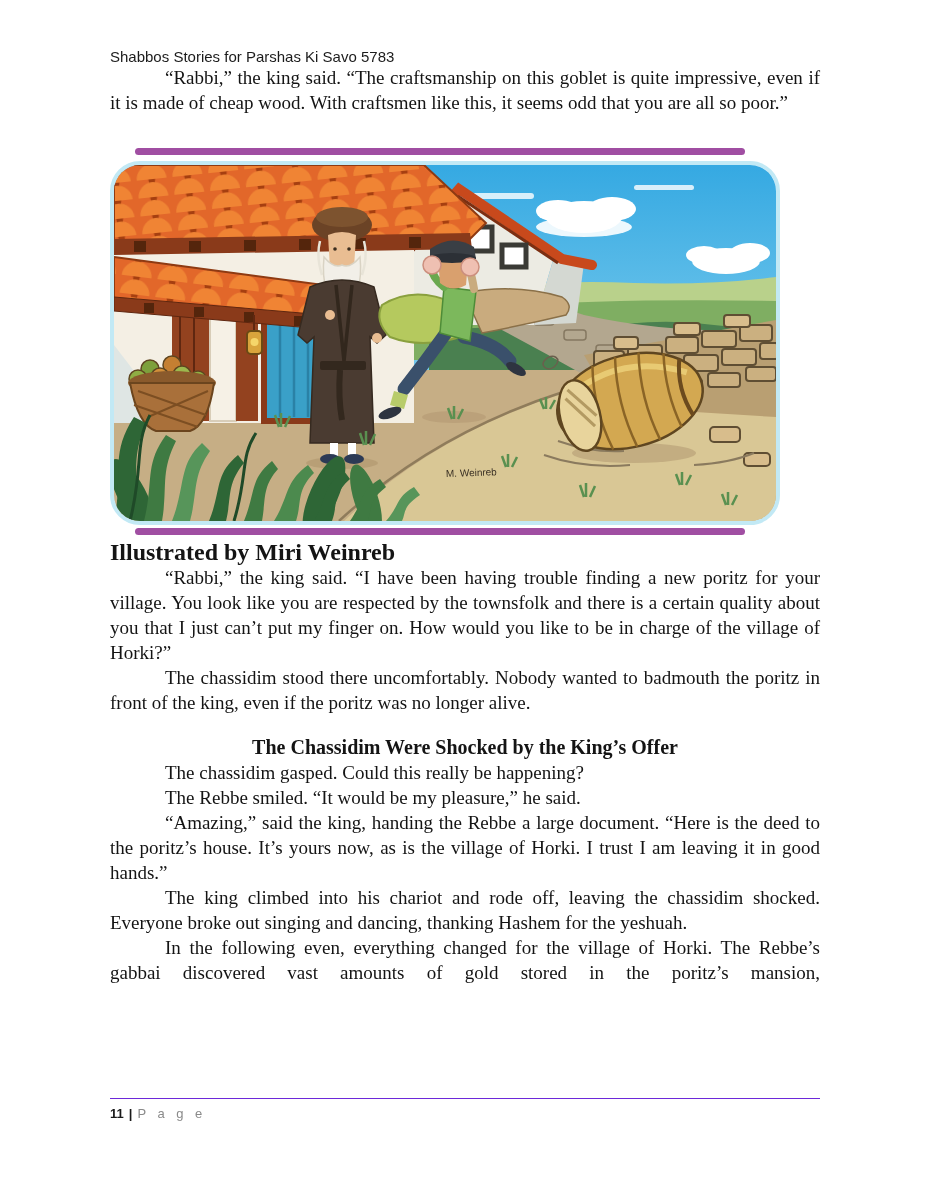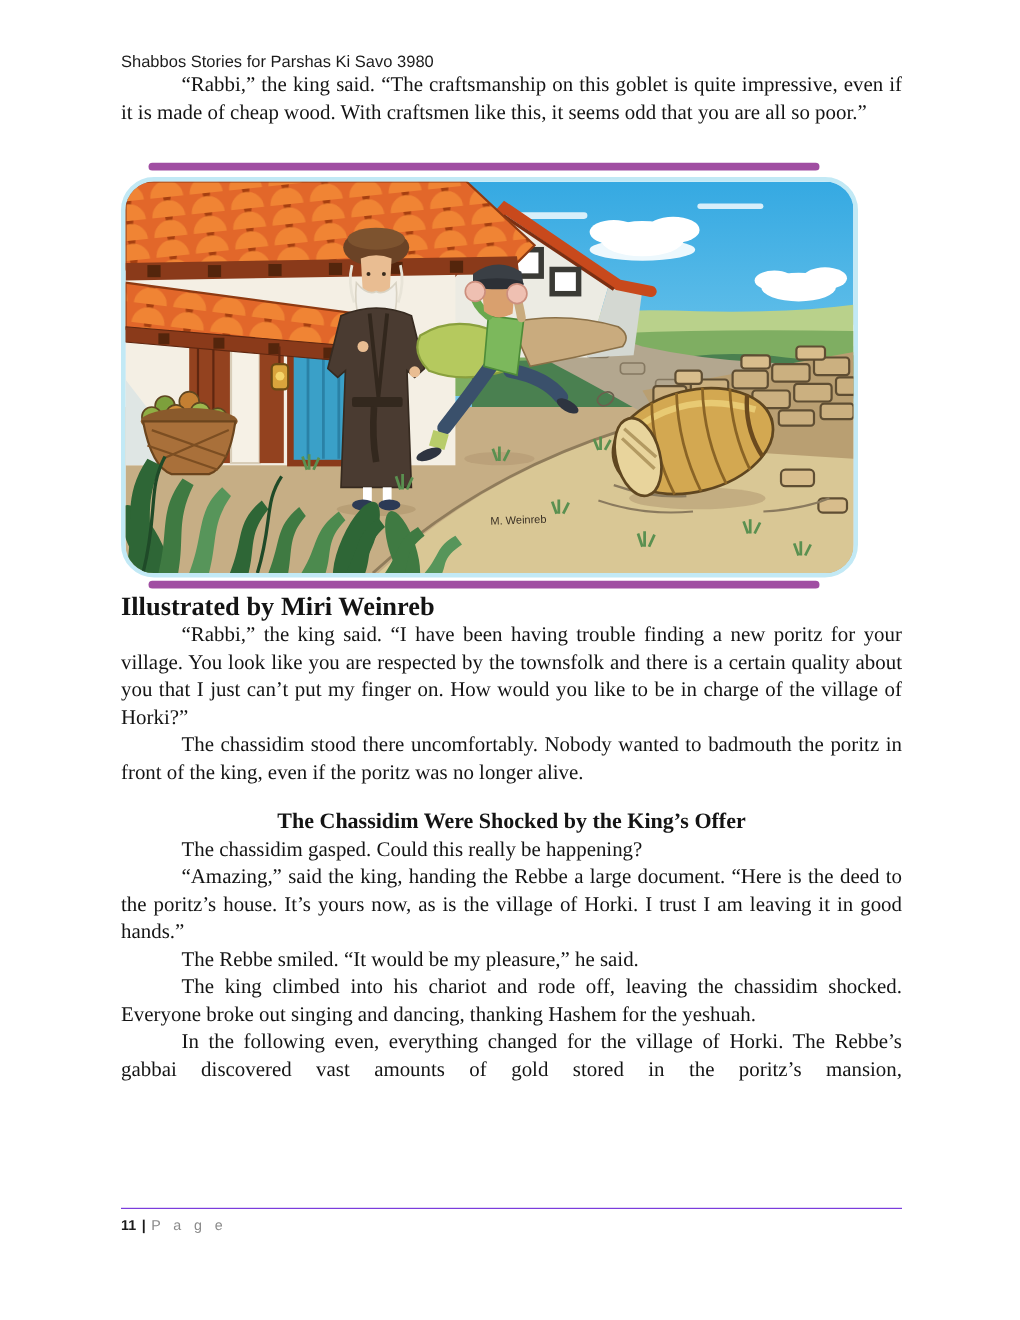--- a/index.html
+++ b/index.html
@@ -25,21 +25,21 @@
         padding-top:7px;font-family:"Liberation Sans",sans-serif;font-size:13px;}
   .footer .num{font-weight:bold;color:#1a1a1a;}
   .footer .sep{color:#1a1a1a;font-weight:bold;padding:0 5px;}
   .footer .label{color:#8a8a8a;letter-spacing:4px;}
 </style>
 </head>
 <body>
 
 <div class="page">
   <div class="content">
-    <p class="header-title">Shabbos Stories for Parshas Ki Savo 3980</p>
+    <p class="header-title">Shabbos Stories for Parshas Ki Savo 5783</p>
 
     <p class="body indent p-first">“Rabbi,” the king said. “The craftsmanship on this goblet is quite impressive, even if it is made of cheap wood. With craftsmen like this, it seems odd that you are all so poor.”</p>
 
     <div class="accent-line line-top"></div>
 
     <div class="illustration-frame">
       <svg viewBox="0 0 662 356" width="662" height="356">
         <defs>
           <linearGradient id="sky" x1="0" y1="0" x2="0" y2="1">
             <stop offset="0" stop-color="#35a9e2"></stop>
@@ -284,22 +284,22 @@
     <div class="accent-line line-bottom"></div>
 
     <p class="credit">Illustrated by Miri Weinreb</p>
 
     <p class="body indent">“Rabbi,” the king said. “I have been having trouble finding a new poritz for your village. You look like you are respected by the townsfolk and there is a certain quality about you that I just can’t put my finger on. How would you like to be in charge of the village of Horki?”</p>
     <p class="body indent p-after-credit">The chassidim stood there uncomfortably. Nobody wanted to badmouth the poritz in front of the king, even if the poritz was no longer alive.</p>
 
     <p class="heading">The Chassidim Were Shocked by the King’s Offer</p>
 
     <p class="body indent">The chassidim gasped. Could this really be happening?</p>
+    <p class="body indent">The Rebbe smiled. “It would be my pleasure,” he said.</p>
     <p class="body indent">“Amazing,” said the king, handing the Rebbe a large document. “Here is the deed to the poritz’s house. It’s yours now, as is the village of Horki. I trust I am leaving it in good hands.”</p>
-    <p class="body indent">The Rebbe smiled. “It would be my pleasure,” he said.</p>
     <p class="body indent">The king climbed into his chariot and rode off, leaving the chassidim shocked. Everyone broke out singing and dancing, thanking Hashem for the yeshuah.</p>
     <p class="body indent justify-all">In the following even, everything changed for the village of Horki. The Rebbe’s gabbai discovered vast amounts of gold stored in the poritz’s mansion,</p>
   </div>
 
   <div class="footer">
     <span class="num">11</span><span class="sep">|</span><span class="label">P a g e</span>
   </div>
 </div>
 
 </body></html>

